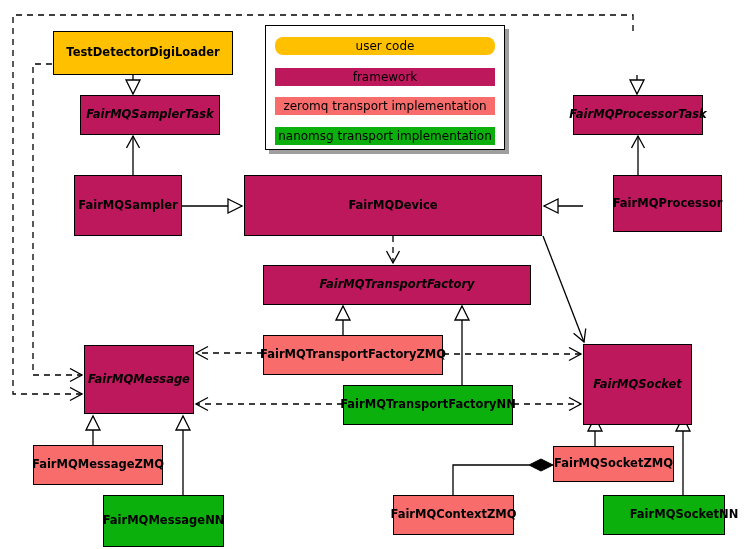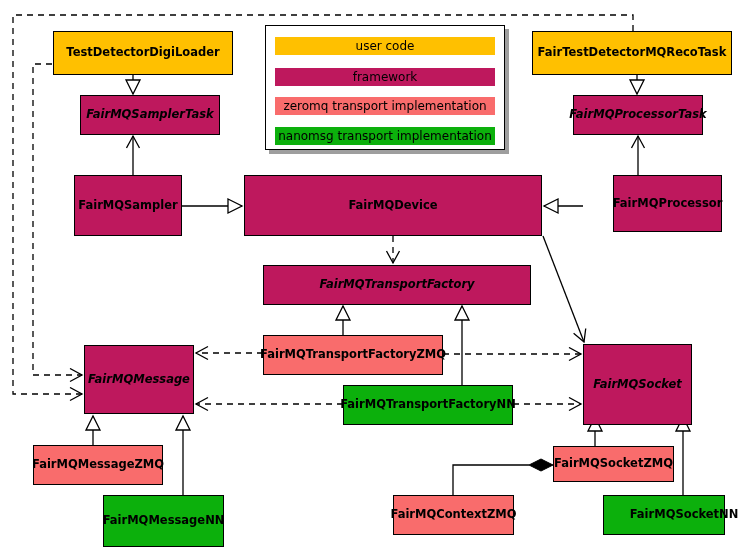--- a/index.html
+++ b/index.html
@@ -74,28 +74,27 @@
       <polyline points="633,31 633,15 13,15 13,394 82,394" marker-end="url(#open)"></polyline>
     </g>
 
     <g>
       <polyline points="453,495 453,465 529,465" fill="none" stroke="#000" stroke-width="1.3"></polyline>
       <polygon points="529,465 541,459 553,465 541,471" fill="#000" stroke="#000" stroke-width="1"></polygon>
     </g>
   </svg>
 
   <div class="legend">
-    <div class="legend-bar c-user" style="top:11px;">user code</div>
+    <div class="legend-bar c-user" style="top:11px;border-radius:8px;">user code</div>
     <div class="legend-bar c-fw" style="top:42px;">framework</div>
     <div class="legend-bar c-zmq" style="top:71px;">zeromq transport implementation</div>
     <div class="legend-bar c-nn" style="top:101px;">nanomsg transport implementation</div>
   </div>
 
   <div class="node c-user" style="left:53px;top:31px;width:180px;height:44px;">TestDetectorDigiLoader</div>
-  <div class="node c-user" style="left:532px;top:31px;width:200px;height:44px;">FairTestDetectorMQRecoTask</div>
 
   <div class="node c-fw abstract" style="left:80px;top:95px;width:140px;height:40px;">FairMQSamplerTask</div>
   <div class="node c-fw abstract" style="left:573px;top:95px;width:130px;height:40px;">FairMQProcessorTask</div>
   <div class="node c-fw" style="left:74px;top:175px;width:108px;height:61px;">FairMQSampler</div>
   <div class="node c-fw" style="left:244px;top:175px;width:298px;height:61px;">FairMQDevice</div>
   <div class="node c-fw" style="left:613px;top:175px;width:109px;height:57px;">FairMQProcessor</div>
   <div class="node c-fw abstract" style="left:263px;top:265px;width:268px;height:40px;">FairMQTransportFactory</div>
   <div class="node c-fw abstract" style="left:84px;top:345px;width:110px;height:69px;">FairMQMessage</div>
   <div class="node c-fw abstract" style="left:583px;top:344px;width:109px;height:81px;">FairMQSocket</div>
 

